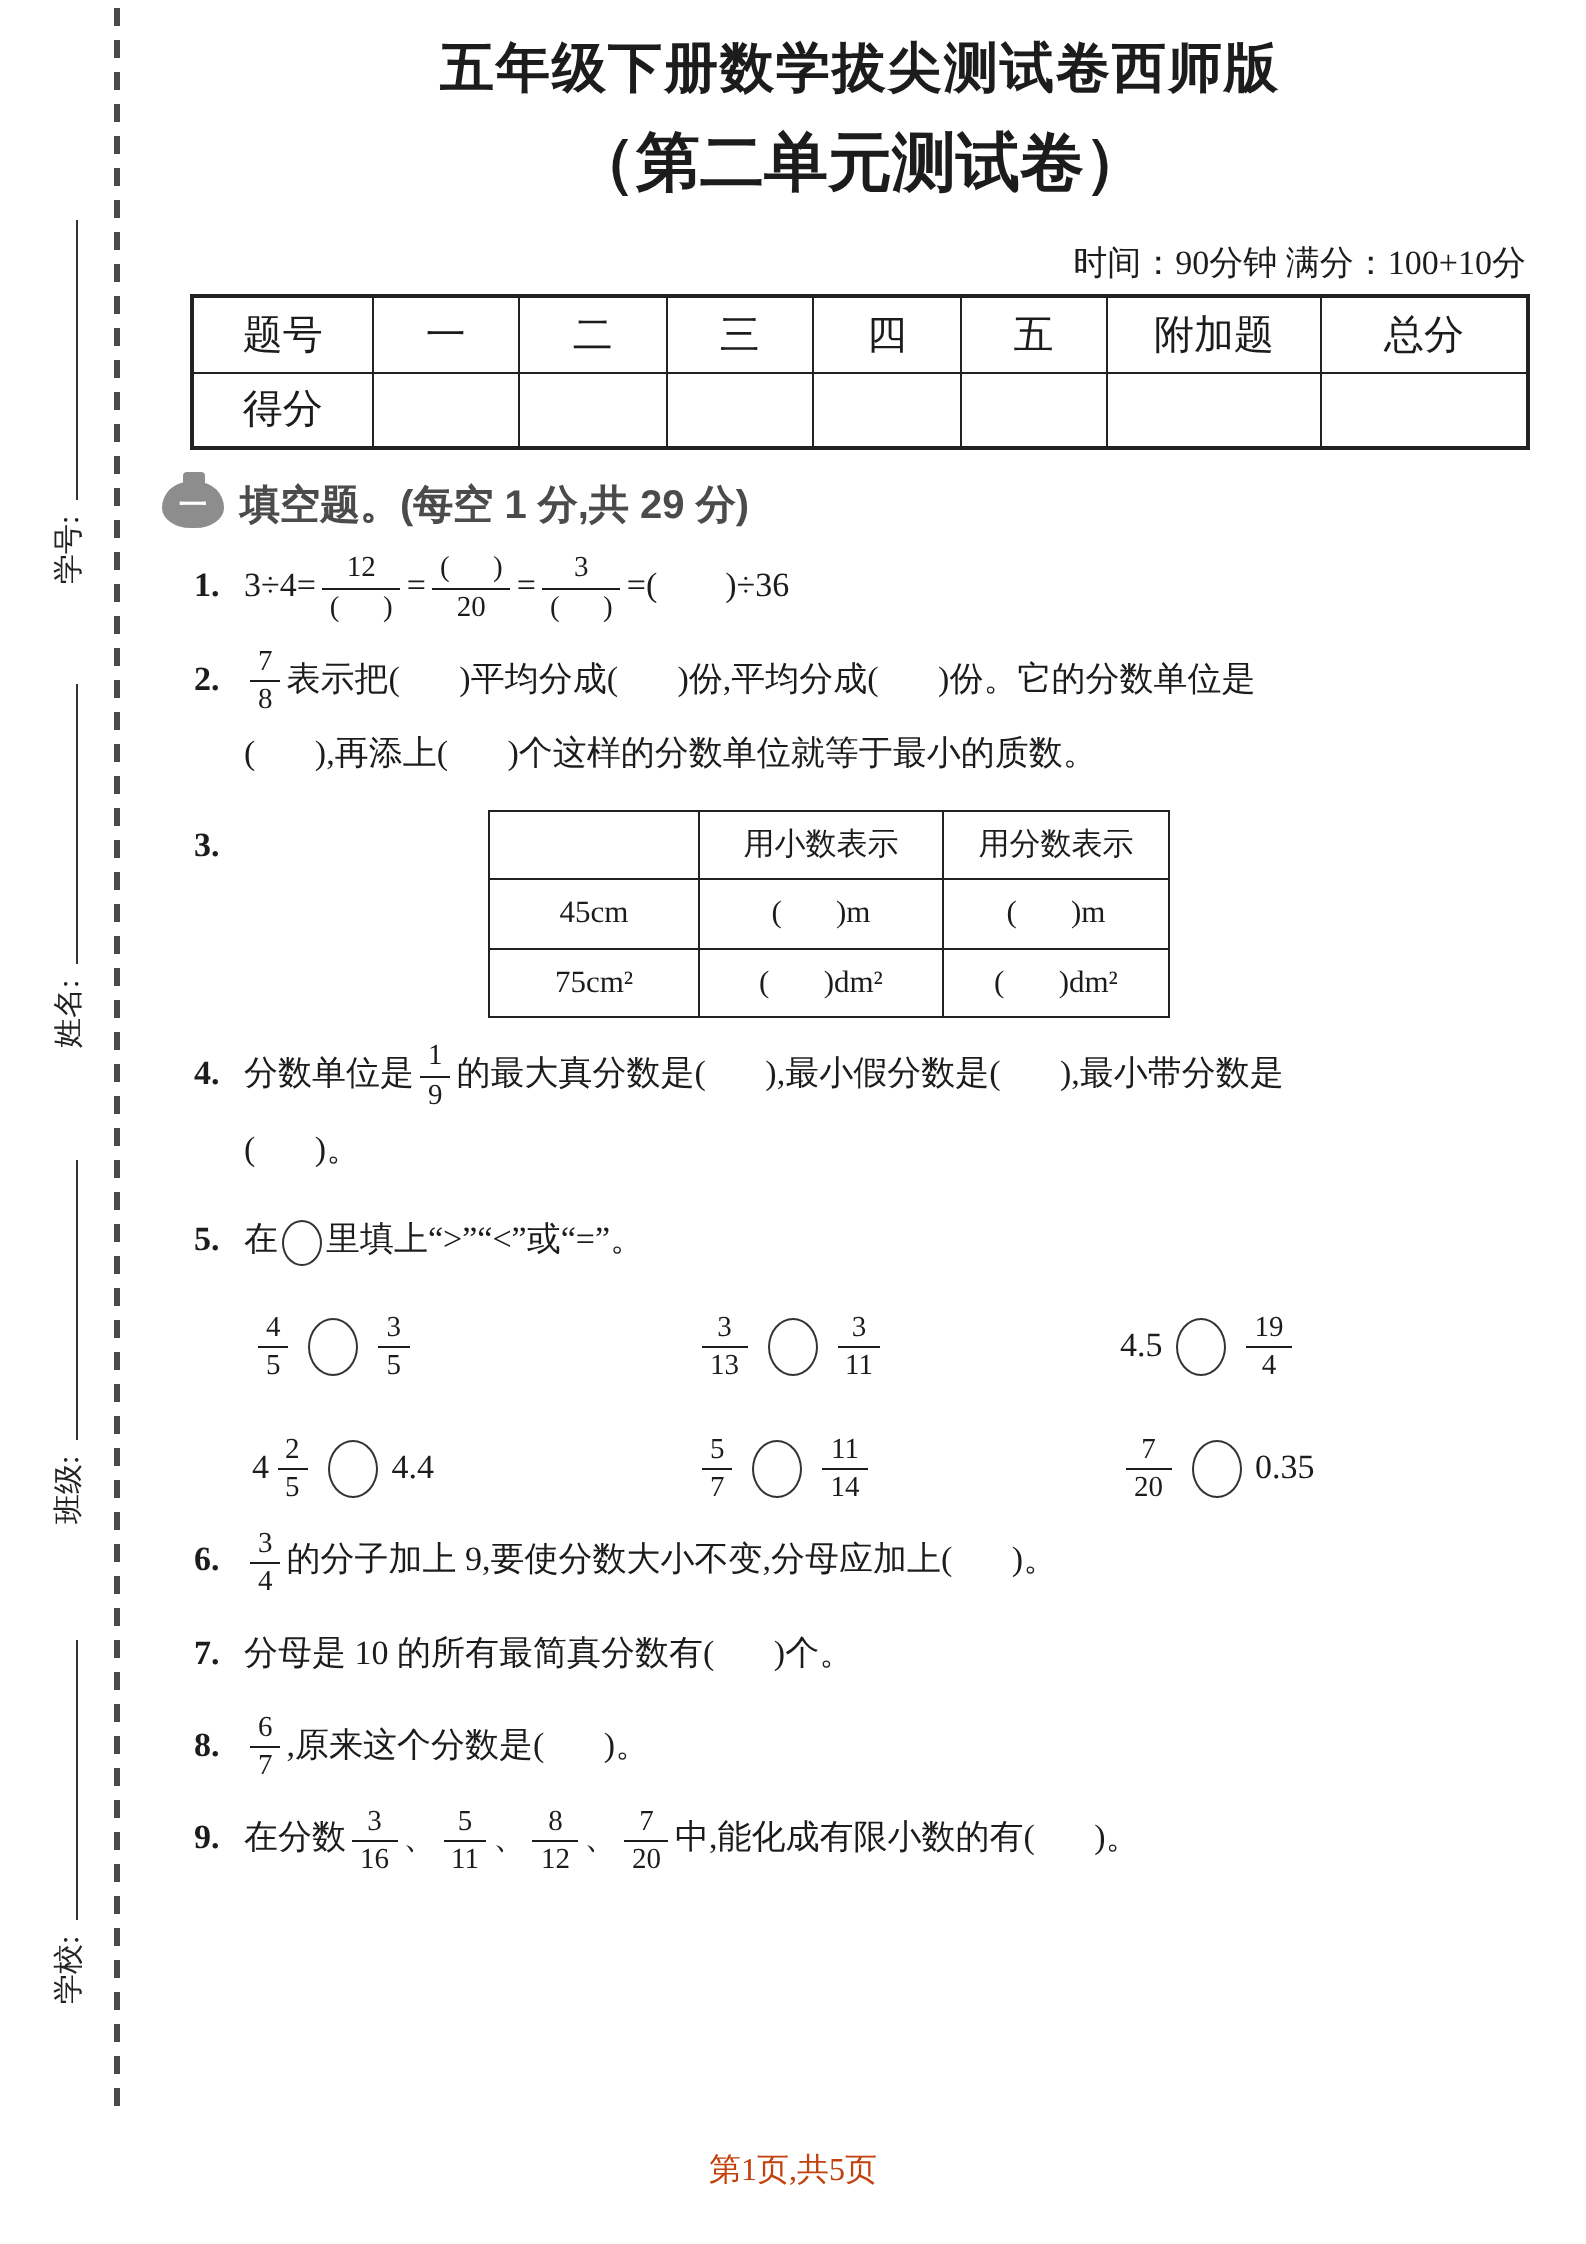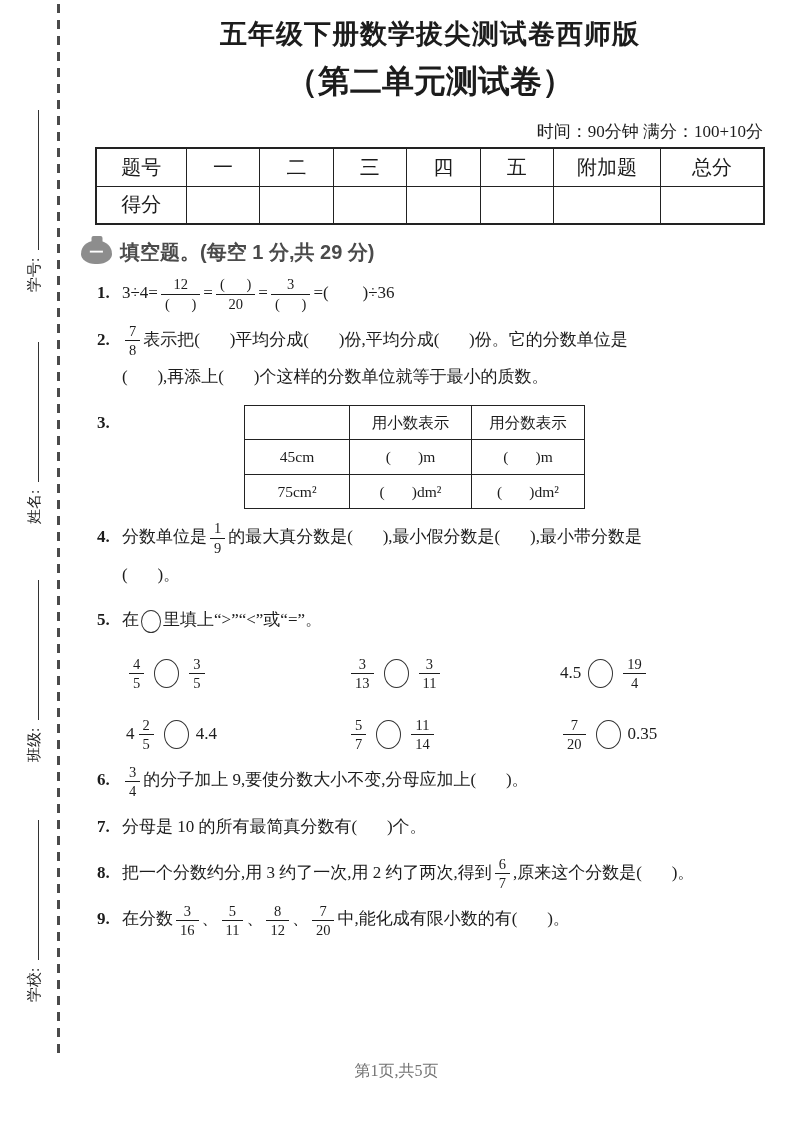--- a/index.html
+++ b/index.html
@@ -56,21 +56,21 @@
   table.fill-table td { border:1.4px solid #222; height:28px; text-align:center;
     font-size:15.5px; white-space:pre; padding:0 6px; }
   table.fill-table td:nth-child(1){ min-width:105px; }
   table.fill-table td:nth-child(2){ min-width:122px; }
   table.fill-table td:nth-child(3){ min-width:113px; }
 
   .cmp-grid { display:grid; grid-template-columns:222px 212px 1fr; row-gap:24px;
     margin:16px 0 8px 4px; }
   .cmp-item { display:flex; align-items:center; }
 
-  .footer { position:absolute; left:0; right:0; bottom:40px; text-align:center; font-size:16px; color:#737373; }
+  .footer { position:absolute; left:0; right:0; bottom:26px; text-align:center; font-size:16px; color:#c2410c; }
 </style>
 </head>
 <body>
 
 <div class="page">
   <div class="dashed-line"></div>
   <div id="sidebar">
       <div class="side-field" style="top: 292px;"><span>学号:</span><span class="side-line"></span></div>
       <div class="side-field" style="top: 524px;"><span>姓名:</span><span class="side-line"></span></div>
       <div class="side-field" style="top: 762px;"><span>班级:</span><span class="side-line"></span></div>
@@ -192,19 +192,19 @@
               <span class="frac">
                 <span class="fnum">7</span>
                 <span class="fden">20</span>
               </span>
               <span class="cmp-circle"></span>
               <span class="qtext">0.35</span>
             </span>
           </div></div>
         <div class="question"><span class="qnum">6.</span><span class="frac"><span class="fnum">3</span><span class="fden">4</span></span><span class="qtext">的分子加上 9,要使分数大小不变,分母应加上(       )。</span></div>
         <div class="question"><span class="qnum">7.</span><span class="qtext">分母是 10 的所有最简真分数有(       )个。</span></div>
-        <div class="question"><span class="qnum">8.</span><span class="qtext">把一个分数约分,用 3 约了一次,用 2 约了两次,得到</span><span class="frac"><span class="fnum">6</span><span class="fden">7</span></span><span class="qtext">,原来这个分数是(       )。</span></div>
+        <div class="question"><span class="qnum">8.</span><span class="frac"><span class="fnum">6</span><span class="fden">7</span></span><span class="qtext">,原来这个分数是(       )。</span></div>
         <div class="question"><span class="qnum">9.</span><span class="qtext">在分数</span><span class="frac"><span class="fnum">3</span><span class="fden">16</span></span><span class="qtext">、</span><span class="frac"><span class="fnum">5</span><span class="fden">11</span></span><span class="qtext">、</span><span class="frac"><span class="fnum">8</span><span class="fden">12</span></span><span class="qtext">、</span><span class="frac"><span class="fnum">7</span><span class="fden">20</span></span><span class="qtext">中,能化成有限小数的有(       )。</span></div>
       </div>
   </div>
 
   <div class="footer">第1页,共5页</div>
 </div>
 
 </body></html>

